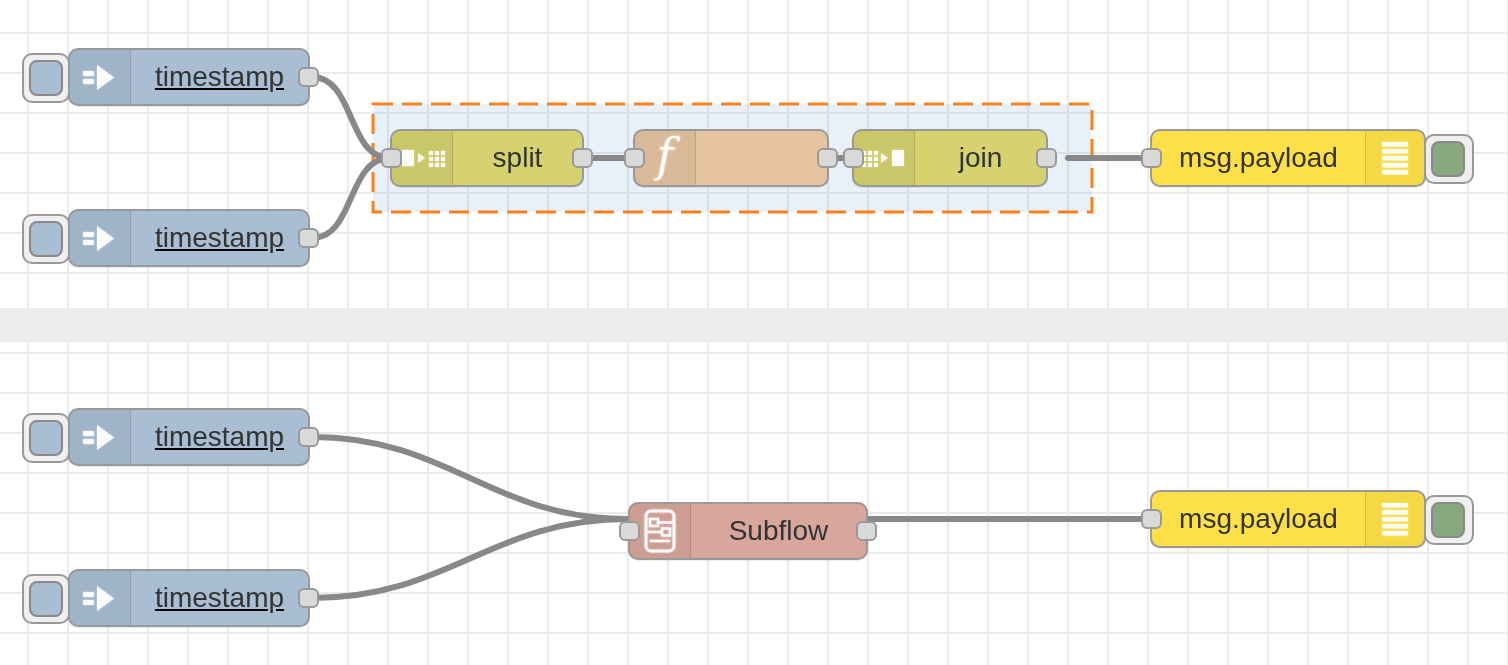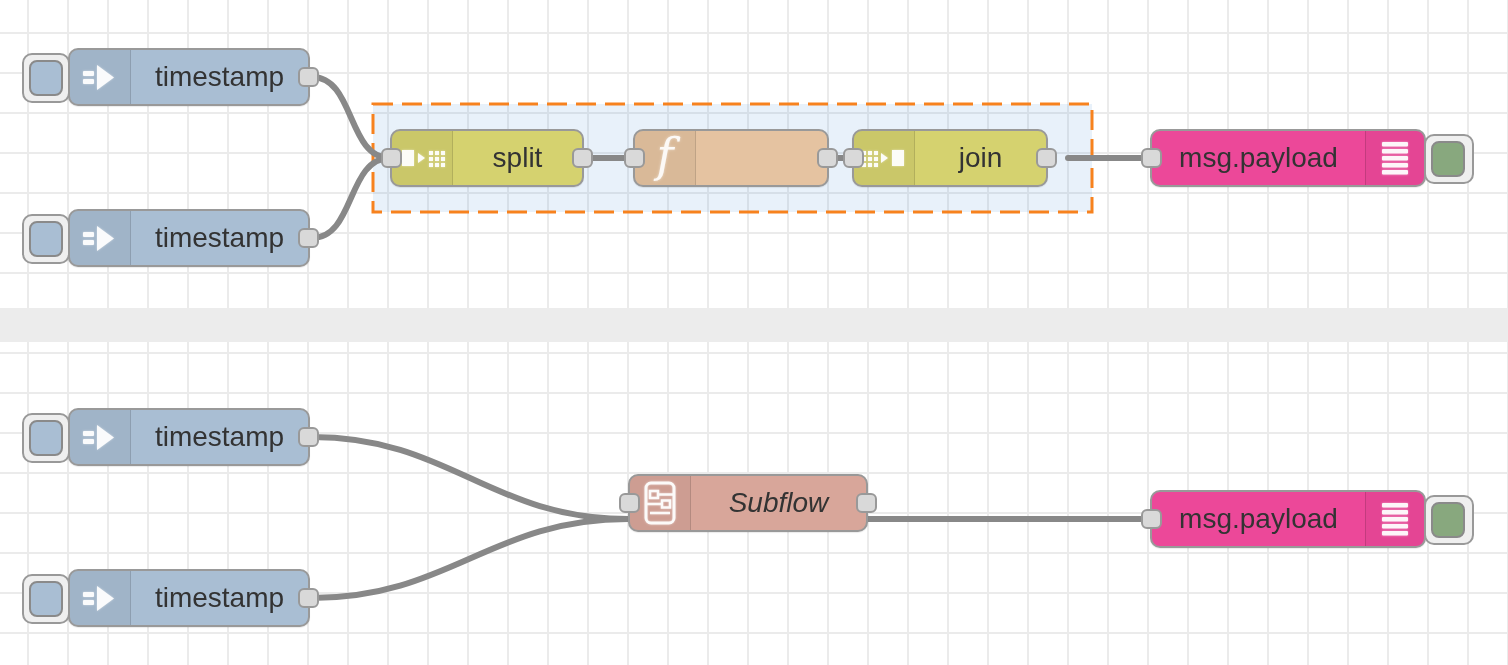--- a/index.html
+++ b/index.html
@@ -14,24 +14,24 @@
     background-position:27px 32px;
   }
   .divider{position:absolute;left:0;top:308px;width:1508px;height:34px;background:#ececec;}
   #wires{position:absolute;left:0;top:0;z-index:1;}
   .node{
     position:absolute;height:58px;box-sizing:border-box;
     border:2px solid #999;border-radius:10px;
     display:flex;align-items:stretch;z-index:2;
     box-shadow:0 1px 1px rgba(0,0,0,0.08);
   }
-  .node-inject{background:#a9bed3;}
+  .node-inject{background:#a9bed3;text-decoration:underline;}
   .node-splitjoin{background:#d5d26f;}
   .node-function{background:#e5c3a1;}
-  .node-debug{background:#ec4899;justify-content:center;}
+  .node-debug{background:#fde047;justify-content:center;}
   .node-subflow{background:#d8a69a;}
   .strip{
     width:60px;flex:0 0 60px;display:flex;align-items:center;justify-content:center;
     background:rgba(0,0,0,0.05);border-right:1px solid rgba(0,0,0,0.12);
     border-radius:8px 0 0 8px;
   }
   .strip-right{
     width:58px;flex:0 0 58px;display:flex;align-items:center;justify-content:center;
     background:rgba(0,0,0,0.03);border-left:1px solid rgba(0,0,0,0.15);
     border-right:none;border-radius:0 8px 8px 0;
@@ -200,21 +200,21 @@
     <svg class="icon-svg" width="40" height="40" viewBox="0 0 40 40">
       <rect x="3" y="14" width="11" height="5" rx="1" fill="#fff"></rect>
       <rect x="3" y="22" width="11" height="5" rx="1" fill="#fff"></rect>
       <polygon points="17,8 34,20.5 17,33" fill="#fff"></polygon>
     </svg>
   </div>
   <div class="nlabel">timestamp</div>
   <div class="port port-out"></div>
 </div>
 
-<div class="node node-subflow" style="left:628px;top:474px;width:240px;font-style:italic;">
+<div class="node node-subflow" style="left:628px;top:502px;width:240px;">
   <div class="strip">
     <svg class="icon-svg" width="44" height="46" viewBox="0 0 44 46" fill="none" stroke="#fff">
       <rect x="8" y="3" width="28" height="40" rx="5" stroke-width="3"></rect>
       <rect x="12" y="11" width="8" height="7" stroke-width="2.5"></rect>
       <line x1="20" y1="14.5" x2="36" y2="14.5" stroke-width="2.5"></line>
       <line x1="8" y1="24" x2="24" y2="24" stroke-width="2.5"></line>
       <rect x="24" y="20.5" width="8" height="7" stroke-width="2.5"></rect>
       <line x1="12" y1="33" x2="32" y2="33" stroke-width="2.5"></line>
     </svg>
   </div>

